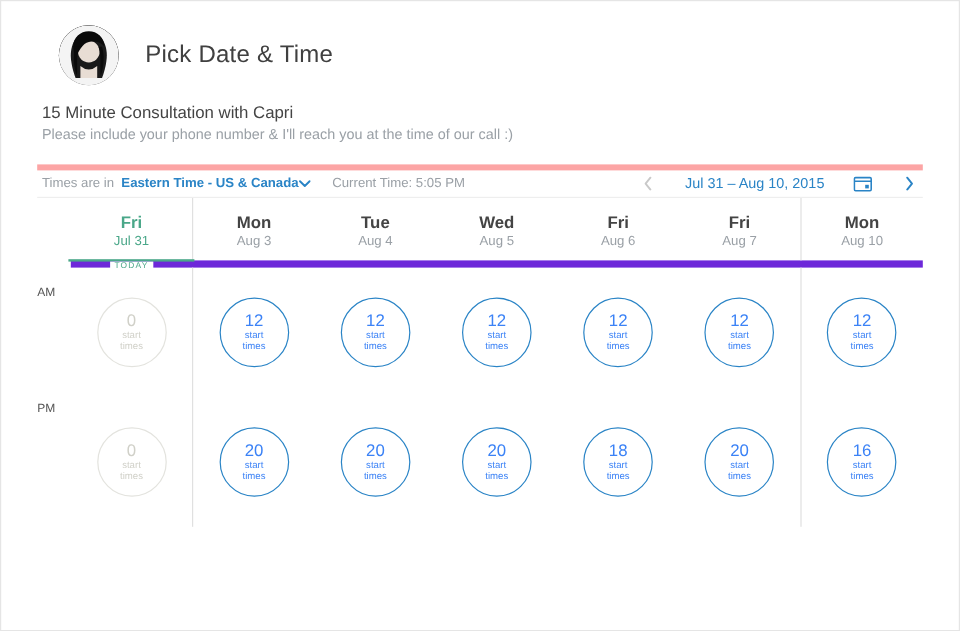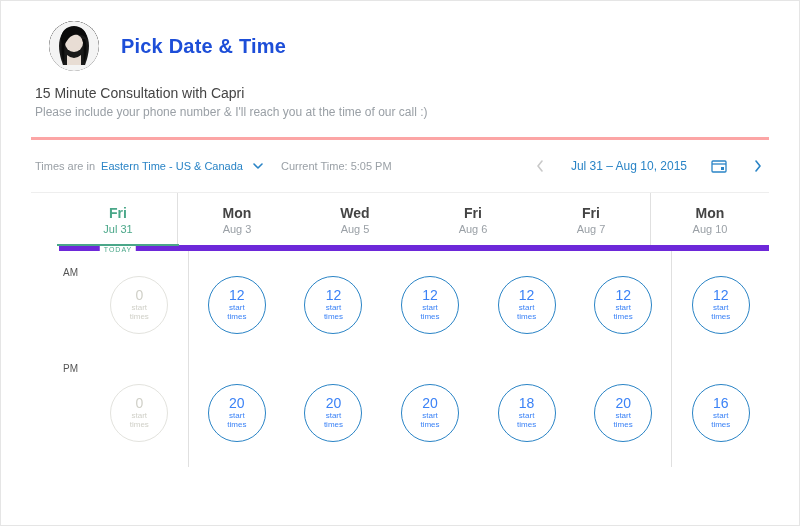--- a/index.html
+++ b/index.html
@@ -1,26 +1,26 @@
 <!DOCTYPE html>
 <html><head>
 <meta charset="utf-8">
 <style>
   * { box-sizing: border-box; margin: 0; padding: 0; }
   html, body { width: 800px; height: 526px; font-family: -apple-system, "Helvetica Neue", Arial, sans-serif; color: #3a3f44; background: #fff; }
   .frame { width: 800px; height: 526px; border: 1px solid #e5e5e5; padding: 20px 30px 24px 30px; }
   .header { display: flex; align-items: center; gap: 22px; margin-bottom: 14px; margin-left: 18px; }
   .avatar { width: 50px; height: 50px; border-radius: 50%; background: radial-gradient(circle at 50% 35%, #ddd 0 14%, #000 14% 55%, #444 70%, #fff 100%); overflow: hidden; position: relative; flex: 0 0 auto; }
   .avatar svg { width: 100%; height: 100%; display: block; }
-  .title { font-size: 20px; font-weight: 700; color: #1d4ed8; letter-spacing: 0.2px; }
+  .title { font-size: 20px; font-weight: 400; color: #404040; letter-spacing: 0.2px; }
   .sub1 { font-size: 14px; color: #444; margin-left: 4px; margin-bottom: 4px; }
   .sub2 { font-size: 12px; color: #9aa0a6; margin-left: 4px; margin-bottom: 18px; }
-  .toolbar { display: flex; align-items: center; border-top: 3px solid #fca5a5; border-bottom: 1px solid #eee; padding: 19px 4px; font-size: 11px; }
+  .toolbar { display: flex; align-items: center; border-top: 5px solid #fca5a5; border-bottom: 1px solid #eee; padding: 4px 4px; font-size: 11px; }
   .tz-label { color: #9aa0a6; margin-right: 6px; }
-  .tz-value { color: #2a84c6; font-weight: 400; cursor: pointer; display: inline-flex; align-items: center; gap: 10px; }
+  .tz-value { color: #2a84c6; font-weight: 700; cursor: pointer; display: inline-flex; align-items: center; }
   .chev { display: inline-block; }
   .chev svg { display: block; }
   .curtime { color: #9aa0a6; margin-left: 18px; }
   .spacer { flex: 1; }
   .nav { display: flex; align-items: flex-end; gap: 24px; }
   .navbtn { width: 14px; height: 14px; cursor: pointer; display: inline-flex; align-items: center; justify-content: center; }
   .range { color: #2a84c6; font-weight: 500; font-size: 12px; }
   .calicon { width: 16px; height: 14px; position: relative; }
   .calicon svg { display: block; }
 
@@ -40,21 +40,21 @@
   .labelcol { width: 28px; }
   .timesgrid { flex: 1; display: flex; }
   .tcol { flex: 1; display: flex; flex-direction: column; align-items: center; }
   .tcol.sep { border-right: 1px solid #e0e0e0; }
   .rowAM, .rowPM { height: 108px; display: flex; align-items: center; justify-content: center; width: 100%; }
   .slot { width: 58px; height: 58px; border-radius: 50%; display: flex; flex-direction: column; align-items: center; justify-content: center; cursor: pointer; line-height: 1.05; }
   .slot.on { border: 1.5px solid #2a84c6; color: #3b82f6; }
   .slot.off { border: 1.5px solid #e3e3de; color: #d0d0c8; cursor: default; }
   .slot .n { font-size: 14px; font-weight: 500; }
   .slot .t { font-size: 8px; margin-top: 1px; }
-  .leftlabels { display: flex; flex-direction: column; margin-left: 32px; }
+  .leftlabels { display: flex; flex-direction: column; }
   .amlbl { height: 108px; display:flex; align-items:flex-start; padding-top:16px; font-size:10px; color:#555; }
   .pmlbl { height: 108px; display:flex; align-items:flex-start; padding-top:4px; font-size:10px; color:#555; }
 </style>
 </head>
 <body>
 
 <div class="frame">
 
   <div class="header">
     <div class="avatar">
@@ -119,20 +119,24 @@
             <div class="dow">Fri</div>
             <div class="date">Jul 31</div>
             <div class="today-line"></div>
             <div class="today-pill">TODAY</div>
           </div>
           <div class="col">
             <div class="dow">Mon</div>
             <div class="date">Aug 3</div>
           </div>
           <div class="col">
+            <div class="dow">Tue</div>
+            <div class="date">Aug 4</div>
+          </div>
+          <div class="col">
             <div class="dow">Wed</div>
             <div class="date">Aug 5</div>
           </div>
           <div class="col">
             <div class="dow">Fri</div>
             <div class="date">Aug 6</div>
           </div>
           <div class="col sep">
             <div class="dow">Fri</div>
             <div class="date">Aug 7</div>

